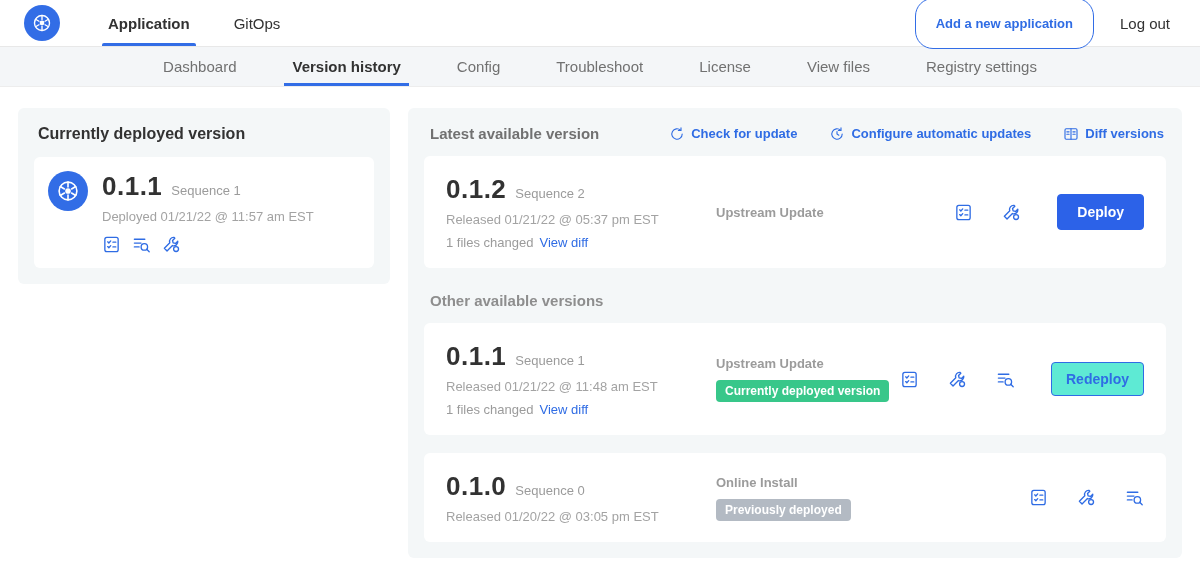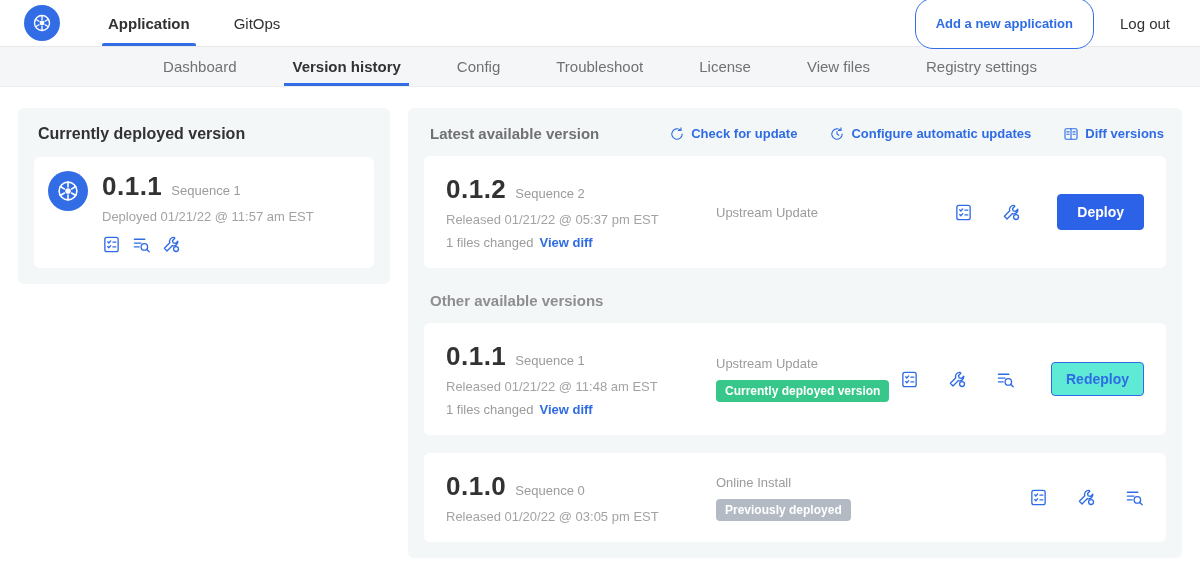--- a/index.html
+++ b/index.html
@@ -105,23 +105,23 @@
     font-size: 13px; font-weight: bold; color: #2f6ce4; cursor: pointer;
   }
 
   .version-card {
     background: #fff; border-radius: 6px;
     padding: 18px 22px;
     display: flex; align-items: center;
   }
   .vc-left { width: 268px; flex: 0 0 auto; }
   .vc-files { font-size: 13px; color: #9b9b9b; margin-top: 8px; }
-  .view-diff { color: #2f6ce4; font-weight: bold; margin-left: 6px; cursor: pointer; }
+  .view-diff { color: #2f6ce4; font-weight: normal; margin-left: 6px; cursor: pointer; }
   .vc-mid { flex: 1; padding-left: 2px; }
-  .vc-source { font-size: 13px; font-weight: normal; color: #9b9b9b; }
+  .vc-source { font-size: 13px; font-weight: bold; color: #9b9b9b; }
   .badge {
     display: inline-block; margin-top: 9px;
     padding: 4px 9px; border-radius: 4px;
     font-size: 12px; font-weight: bold; color: #fff;
   }
   .badge.green { background: #38c78a; }
   .badge.gray  { background: #b3bac3; }
   .vc-right { display: flex; align-items: center; gap: 29px; }
   .deploy-btn {
     background: #2c62e8; border: 1px solid #2c62e8; color: #fff;

